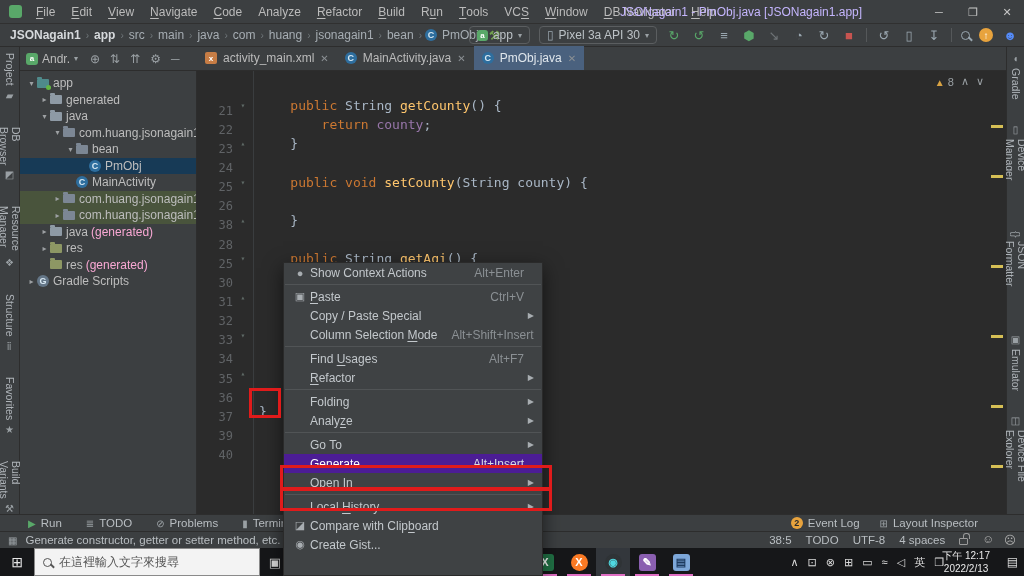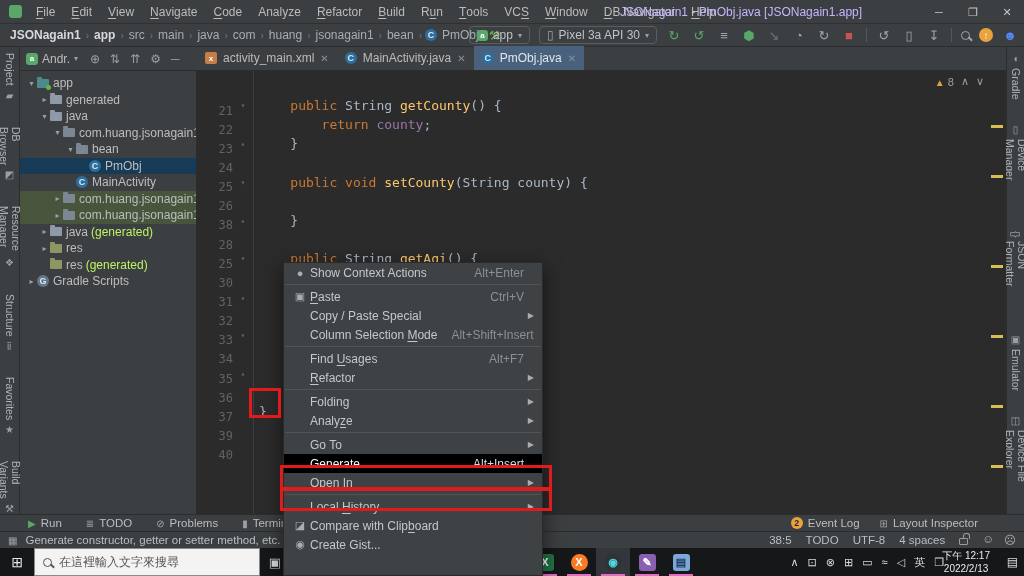--- a/index.html
+++ b/index.html
@@ -46,21 +46,21 @@
   
   #project-header { position:absolute; left:20px; top:47px; width:177px; height:24px; background:#3c3f41;
     display:flex; align-items:center; font-size:12px; color:#bbb; gap:8px; padding-left:6px;
     border-bottom:1px solid #2d2d2d; }
   #project-header .ph-icon { color:#9aa0a4; font-size:12px; }
   #project-panel { position:absolute; left:20px; top:71px; width:177px; height:443px; background:#3c3f41;
     overflow:hidden; border-right:1px solid #2d2d2d; }
   .tree-row { height:16.5px; display:flex; align-items:center; font-size:12px; color:#bdbdbd; white-space:nowrap; }
   .tree-row .arrow { width:11px; font-size:8px; color:#9da0a3; text-align:center; flex:none; }
   .tree-row .t-label { margin-left:4px; }
-  .tree-row .t-suffix { color:#bef264; margin-left:3px; }
+  .tree-row .t-suffix { color:#f9a8d4; margin-left:3px; }
   .tree-row.sel-blue { background:#173a56; }
   .tree-row.sel-green { background:#49543c; }
   .folder { width:12px; height:9px; background:#8e9aa5; border-radius:1px; position:relative; display:inline-block; flex:none; }
   .folder::before { content:""; position:absolute; top:-2px; left:0; width:5px; height:2px; background:inherit; border-radius:1px 1px 0 0; }
   .folder.f-app { background:#4f8a8b; }
   .folder.f-app::after { content:""; position:absolute; right:-2px; bottom:-2px; width:5px; height:5px; border-radius:50%; background:#62b543; }
   .folder.f-pkg { background:#7c8794; }
   .folder.f-res { background:#8d9764; }
   .cbadge { width:12px; height:12px; border-radius:50%; background:#2e6e9e; color:#d8e8f2; font-size:9px;
     display:inline-flex; align-items:center; justify-content:center; flex:none; font-weight:bold; }
@@ -90,21 +90,21 @@
   .stripe-mark { position:absolute; right:3px; width:12px; height:3px; background:#d6bf55; }
 
   
   #context-menu { position:absolute; left:283px; top:262px; width:260px; height:314px; background:#3f4244;
     border:1px solid #2a2a2a; box-shadow:0 6px 18px rgba(0,0,0,.55); font-size:12px; color:#c3c8cc; z-index:50; }
   .cm-row { height:19px; display:flex; align-items:center; padding:0 8px 0 6px; }
   .cm-row .cm-icon { width:20px; font-size:11px; color:#a8adb1; flex:none; text-align:center; }
   .cm-row .cm-label { flex:1; white-space:nowrap; }
   .cm-row .cm-short { color:#8b9094; margin-left:14px; }
   .cm-row .cm-arrow { width:10px; color:#a8adb1; font-size:8px; text-align:right; }
-  .cm-row.selected { background:#000000; color:#ffffff; }
+  .cm-row.selected { background:#4c1d95; color:#ffffff; }
   .cm-row.selected .cm-short { color:#d7dde4; }
   .cm-sep { height:1px; background:#515456; margin:2px 1px; }
 
   
   .red-rect { position:absolute; border:3px solid #e01b1b; z-index:60; }
 
   
   #bottombar { position:absolute; left:0; top:514px; width:1024px; height:17px; background:#3c3f41;
     display:flex; align-items:center; font-size:11.5px; color:#b9bec2; border-top:1px solid #2d2d2d; }
   #bottombar .bt-item { display:flex; align-items:center; gap:5px; margin-right:24px; }

